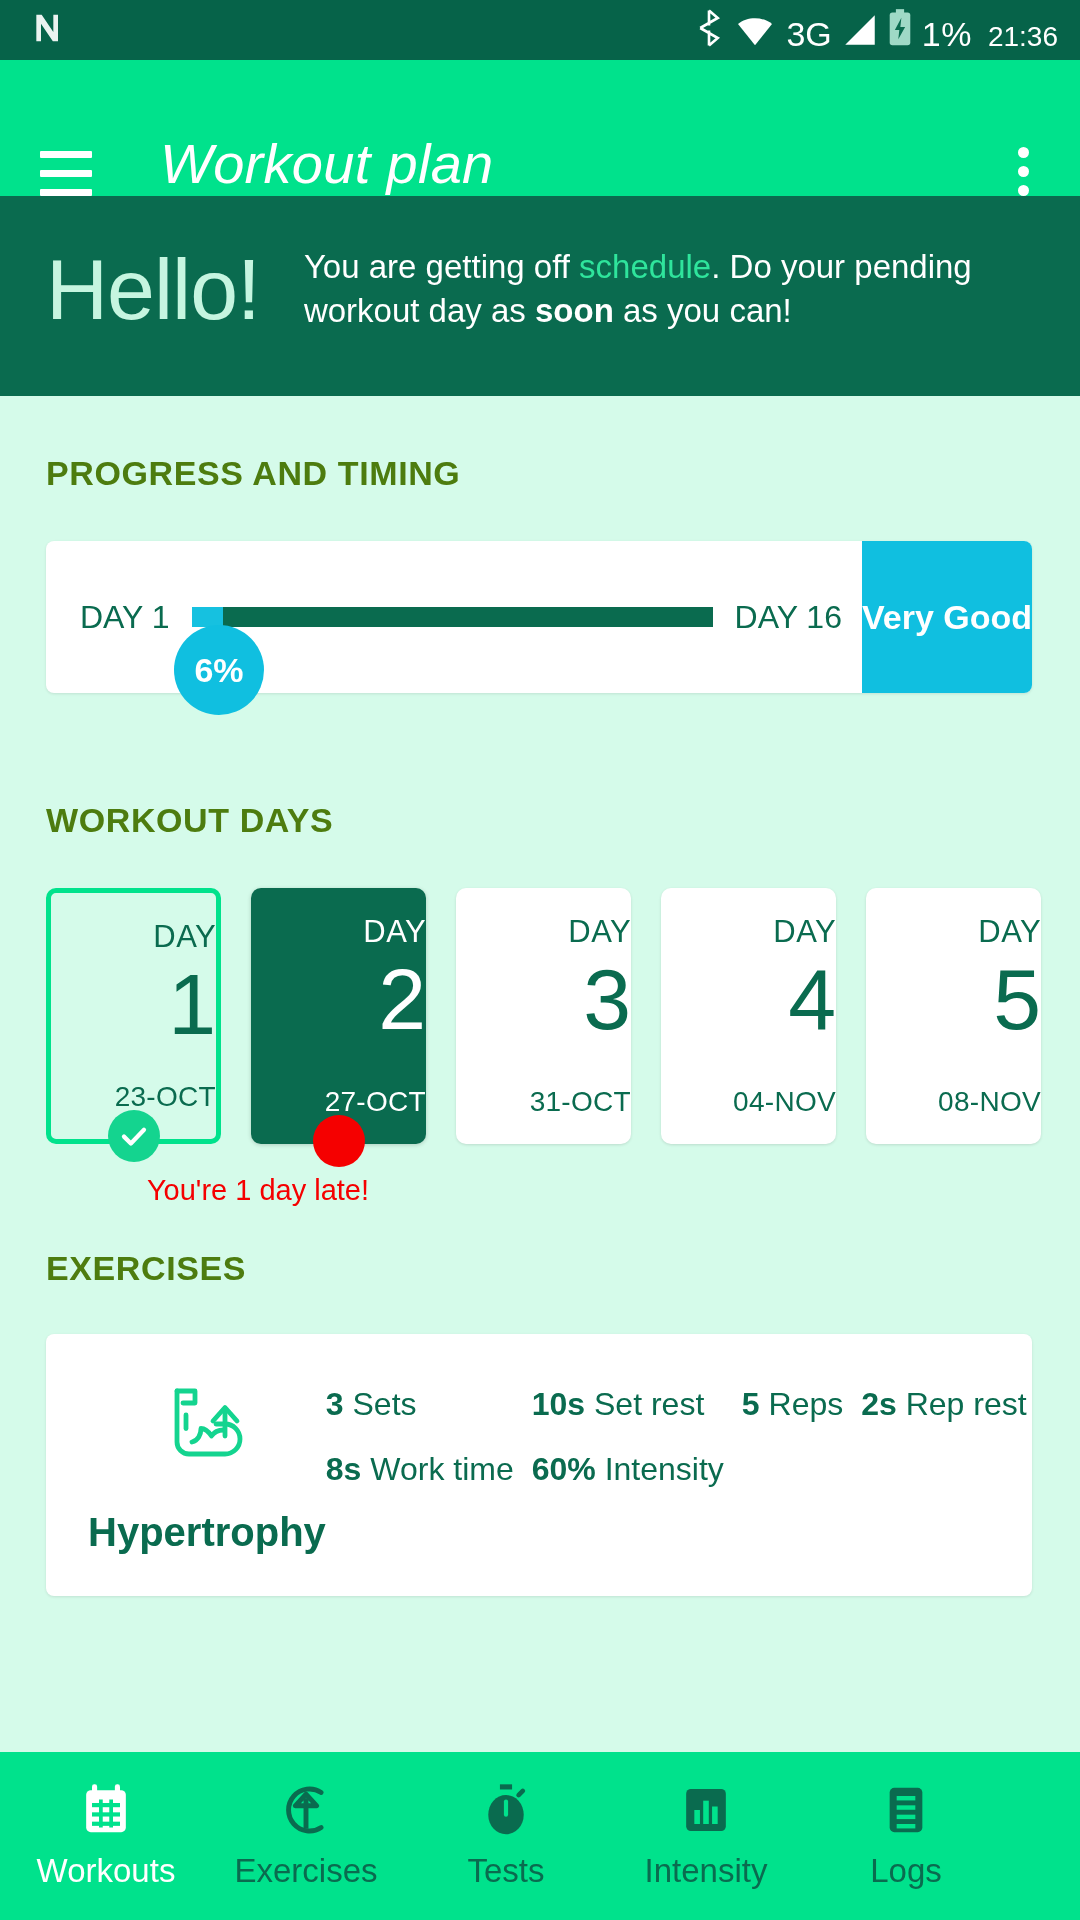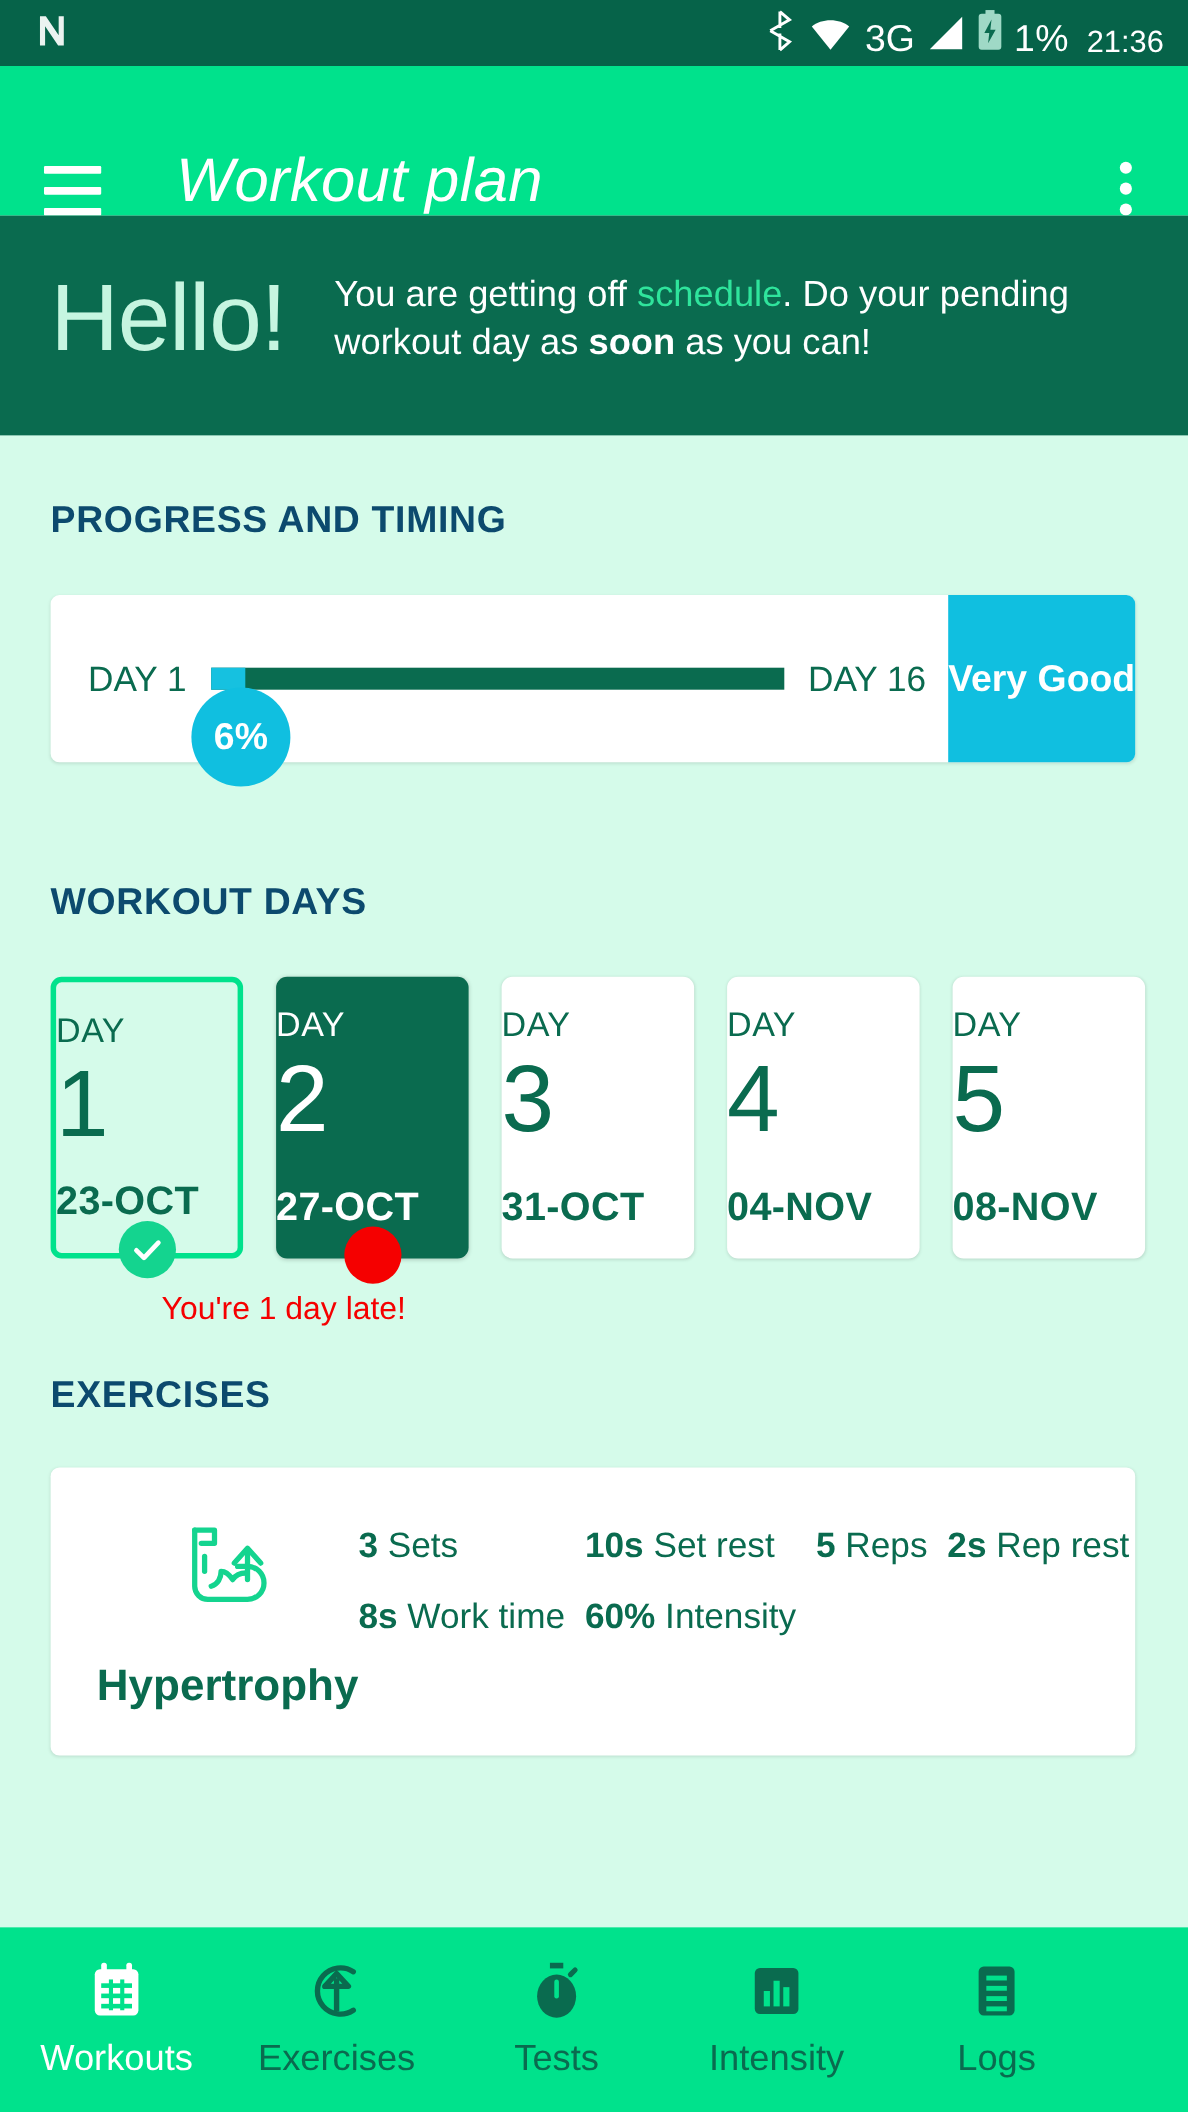--- a/index.html
+++ b/index.html
@@ -69,21 +69,21 @@
   .hello-msg .bold { font-weight: 700; }
 
   
   .content {
     flex: 1 1 auto;
     background: #d5fbea;
     overflow: hidden;
     position: relative;
   }
   .section-title {
-    color: #0c4a6e; font-size: 34px; font-weight: 700;
+    color: #4d7c0f; font-size: 34px; font-weight: 700;
     letter-spacing: .6px; padding: 0 0 0 46px;
   }
 
   
   .progress-wrap { margin-top: 58px; padding: 0 48px 0 46px; }
   .progress-card {
     margin-top: 48px;
     background: #ffffff; border-radius: 8px;
     height: 152px; display: flex; align-items: stretch;
     box-shadow: 0 1px 3px rgba(0,0,0,.10);
@@ -110,30 +110,30 @@
 
   
   .days-wrap { margin-top: 108px; }
   .days-row {
     margin-top: 48px; display: flex; gap: 30px;
     padding-left: 46px; align-items: flex-start;
   }
   .day-card {
     flex: 0 0 auto; width: 175px; height: 256px;
     border-radius: 10px; position: relative;
-    display: flex; flex-direction: column; align-items: flex-start;
+    display: flex; flex-direction: column; align-items: flex-end;
     padding-top: 26px;
     box-shadow: 0 1px 3px rgba(0,0,0,.12);
     background: #ffffff; cursor: pointer;
   }
   .day-card.selected { background: #d5fbea; border: 5px solid #00e28c; box-shadow: none; }
   .day-card.active { background: #0a6b4f; box-shadow: 0 1px 4px rgba(0,0,0,.18); }
   .dc-label { font-size: 31px; color: #0a6b4f; letter-spacing: .4px; }
   .dc-num { font-size: 86px; font-weight: 300; color: #0a6b4f; line-height: 1.05; margin-top: 4px; }
-  .dc-date { font-size: 36px; font-weight: 700; color: #0a6b4f; position: absolute; bottom: 26px; letter-spacing: .3px; }
+  .dc-date { font-size: 28px; font-weight: 400; color: #0a6b4f; position: absolute; bottom: 26px; letter-spacing: .3px; }
   .day-card.active .dc-label,
   .day-card.active .dc-num,
   .day-card.active .dc-date { color: #ffffff; }
   .dot {
     position: absolute; bottom: -23px; left: 50%; transform: translateX(-50%);
     width: 52px; height: 52px; border-radius: 50%;
     display: flex; align-items: center; justify-content: center;
   }
   .dot.done { background: #14d48f; }
   .dot.late { background: #f50000; }

